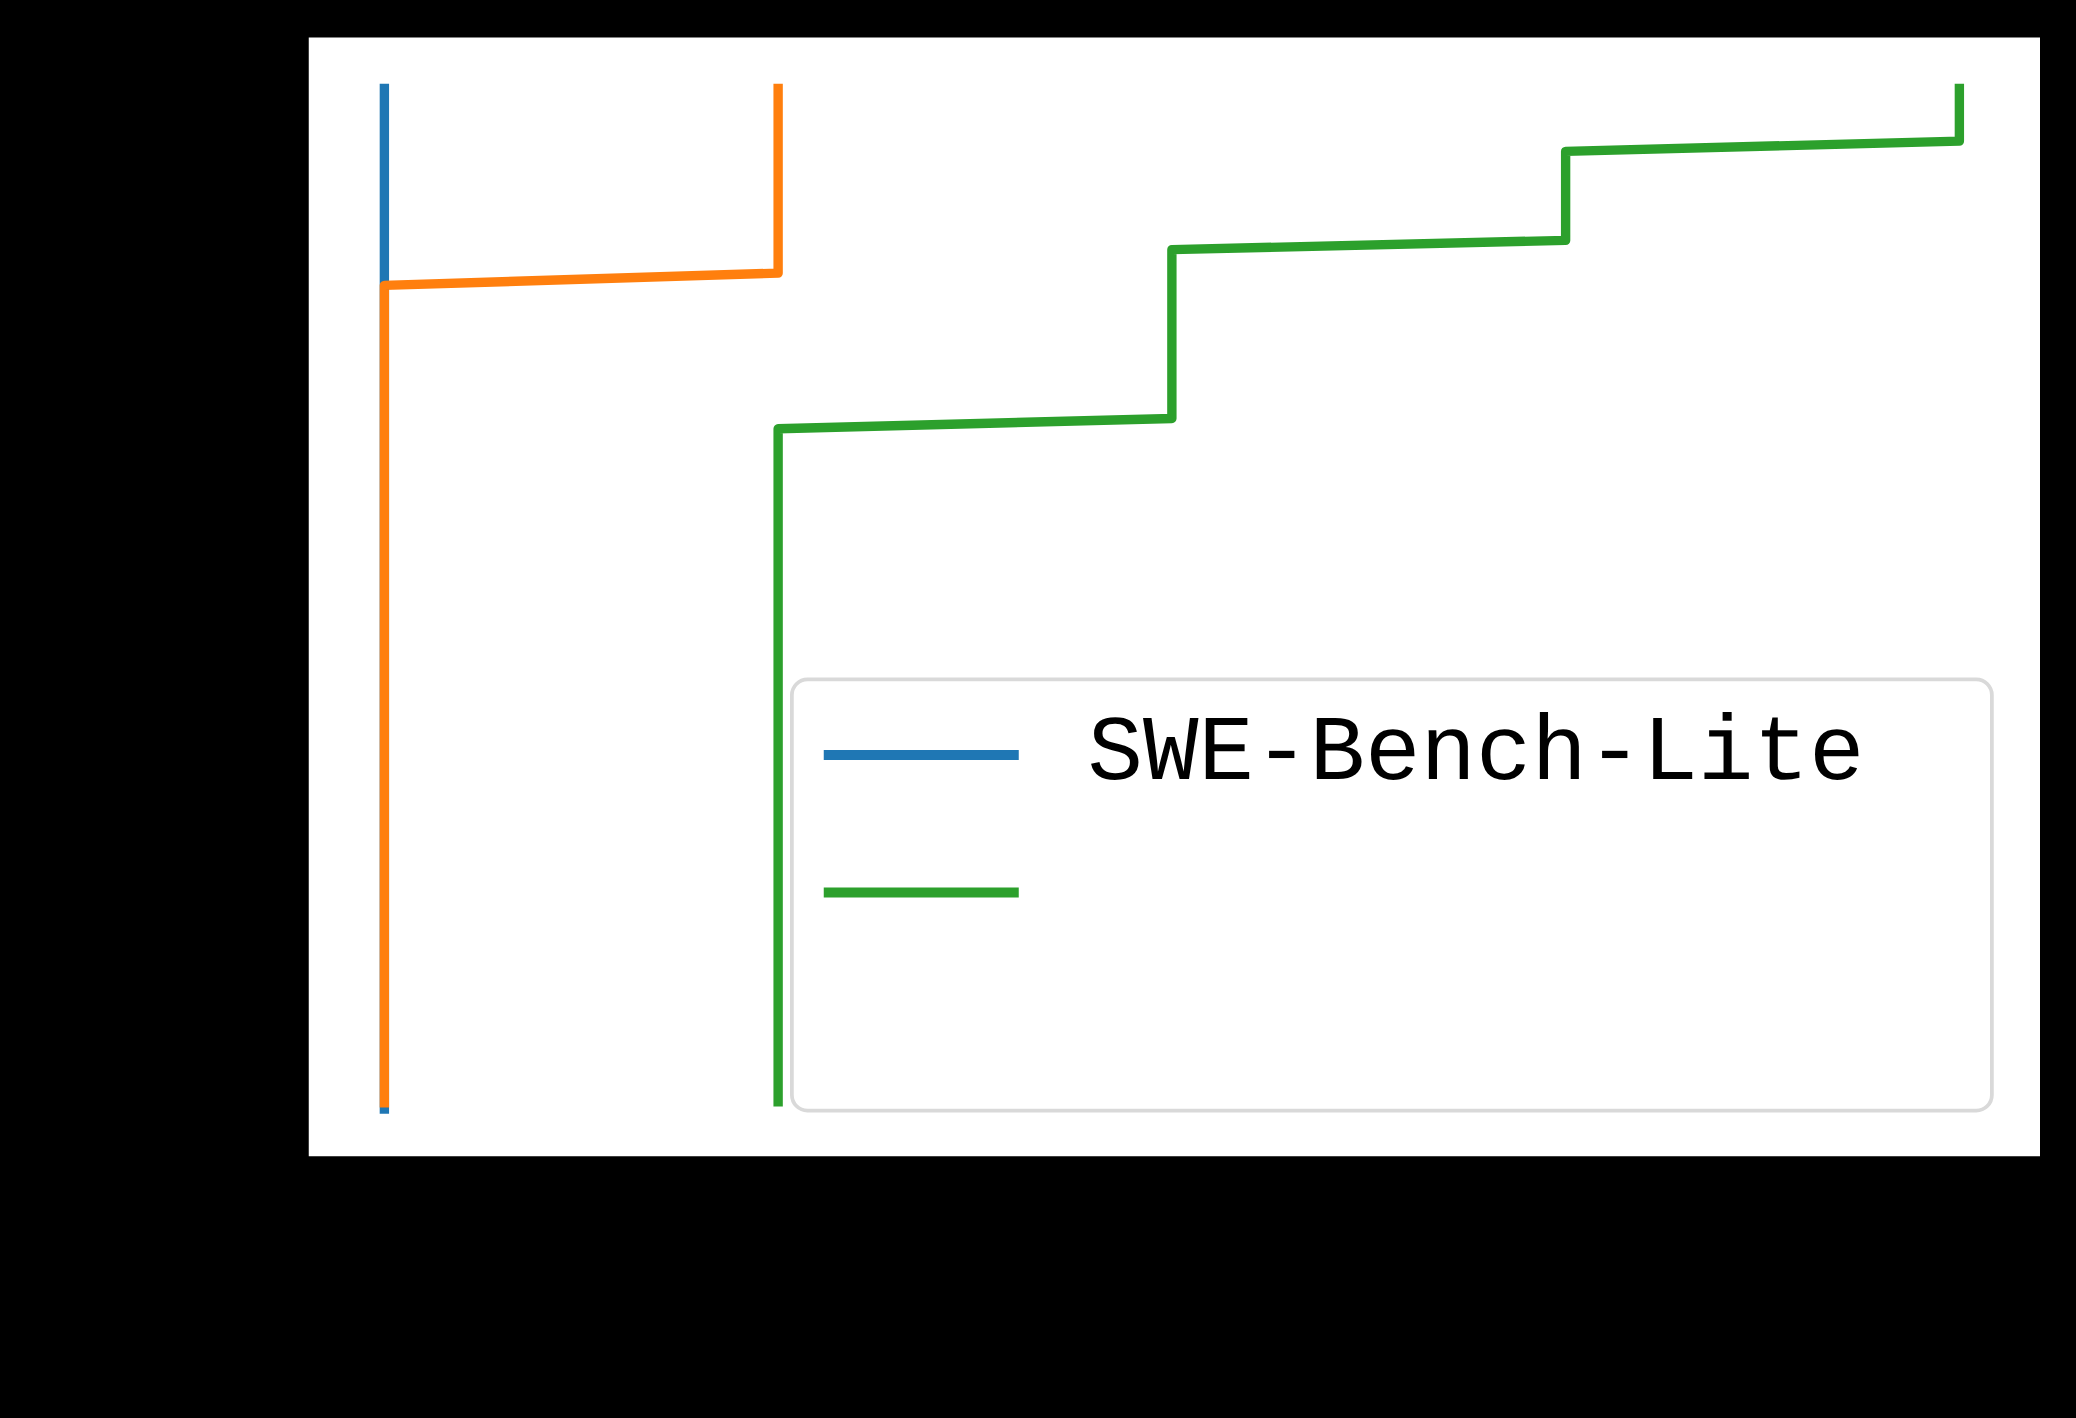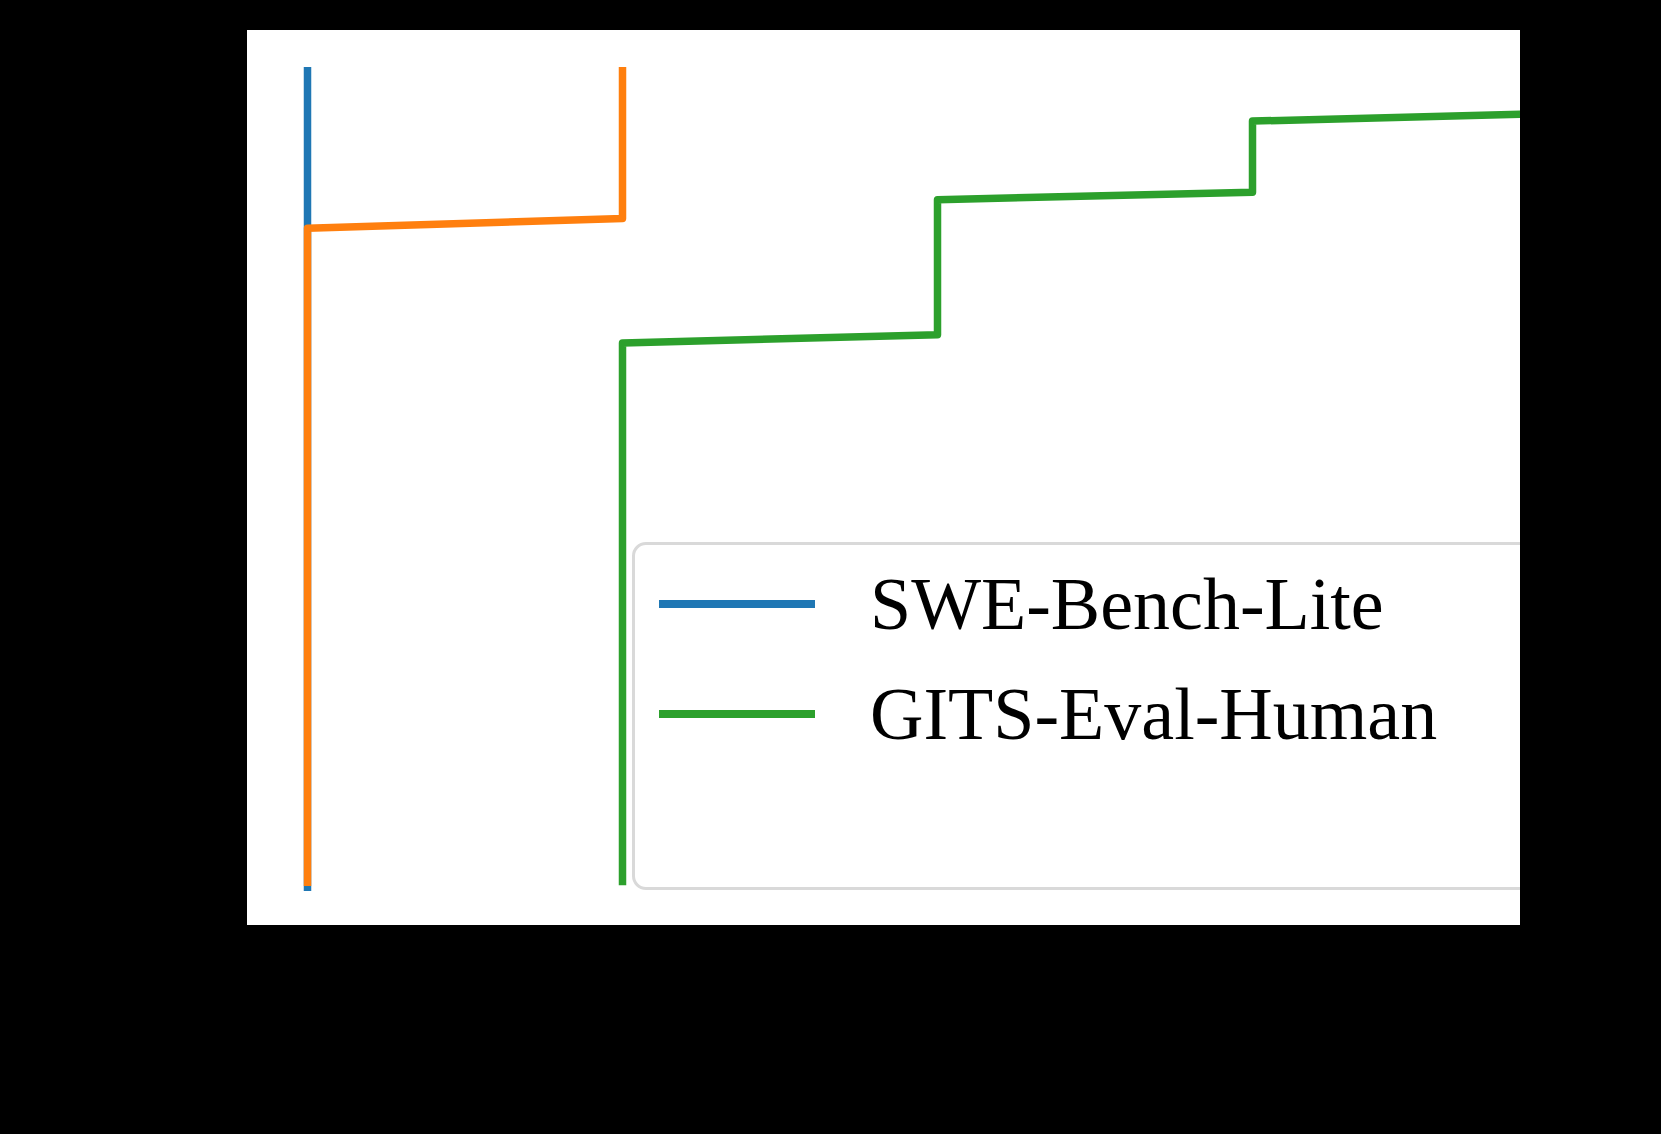--- a/index.html
+++ b/index.html
@@ -2,25 +2,25 @@
 <html><head>
 <meta charset="utf-8">
 <style>
   html, body {
     margin: 0;
     padding: 0;
     background: #000000;
   }
   .figure {
     position: relative;
-    width: 1520px;
+    width: 1661px;
     height: 1134px;
     background: #000000;
     overflow: hidden;
-    font-family: Liberation Serif, serif;
+    font-family: Liberation Mono, monospace;
   }
   .plot-area {
     position: absolute;
     left: 247px;
     top: 30px;
     width: 1385px;
     height: 895px;
     background: #ffffff;
   }
   .chart-svg {
@@ -75,17 +75,16 @@
         <polyline points="375.5,855.2 375.5,313.0 690.5,304.8 690.5,169.7 1005.5,162.3 1005.5,91.1 1320.5,82.9 1320.5,37.0" fill="none" stroke="#2ca02c" stroke-width="7.5" stroke-linecap="butt" stroke-linejoin="round"></polyline>
       </svg>
 
     <div class="legend">
       <div class="legend-row">
         <div class="legend-swatch" style="background-color: rgb(31, 119, 180);"></div>
         <span class="legend-label">SWE-Bench-Lite</span>
       </div>
       <div class="legend-row">
         <div class="legend-swatch" style="background-color: rgb(44, 160, 44);"></div>
-        <span class="legend-label">GITS-Eval-Human</span>
       </div>
     </div>
   </div>
 </div>
 
 </body></html>

